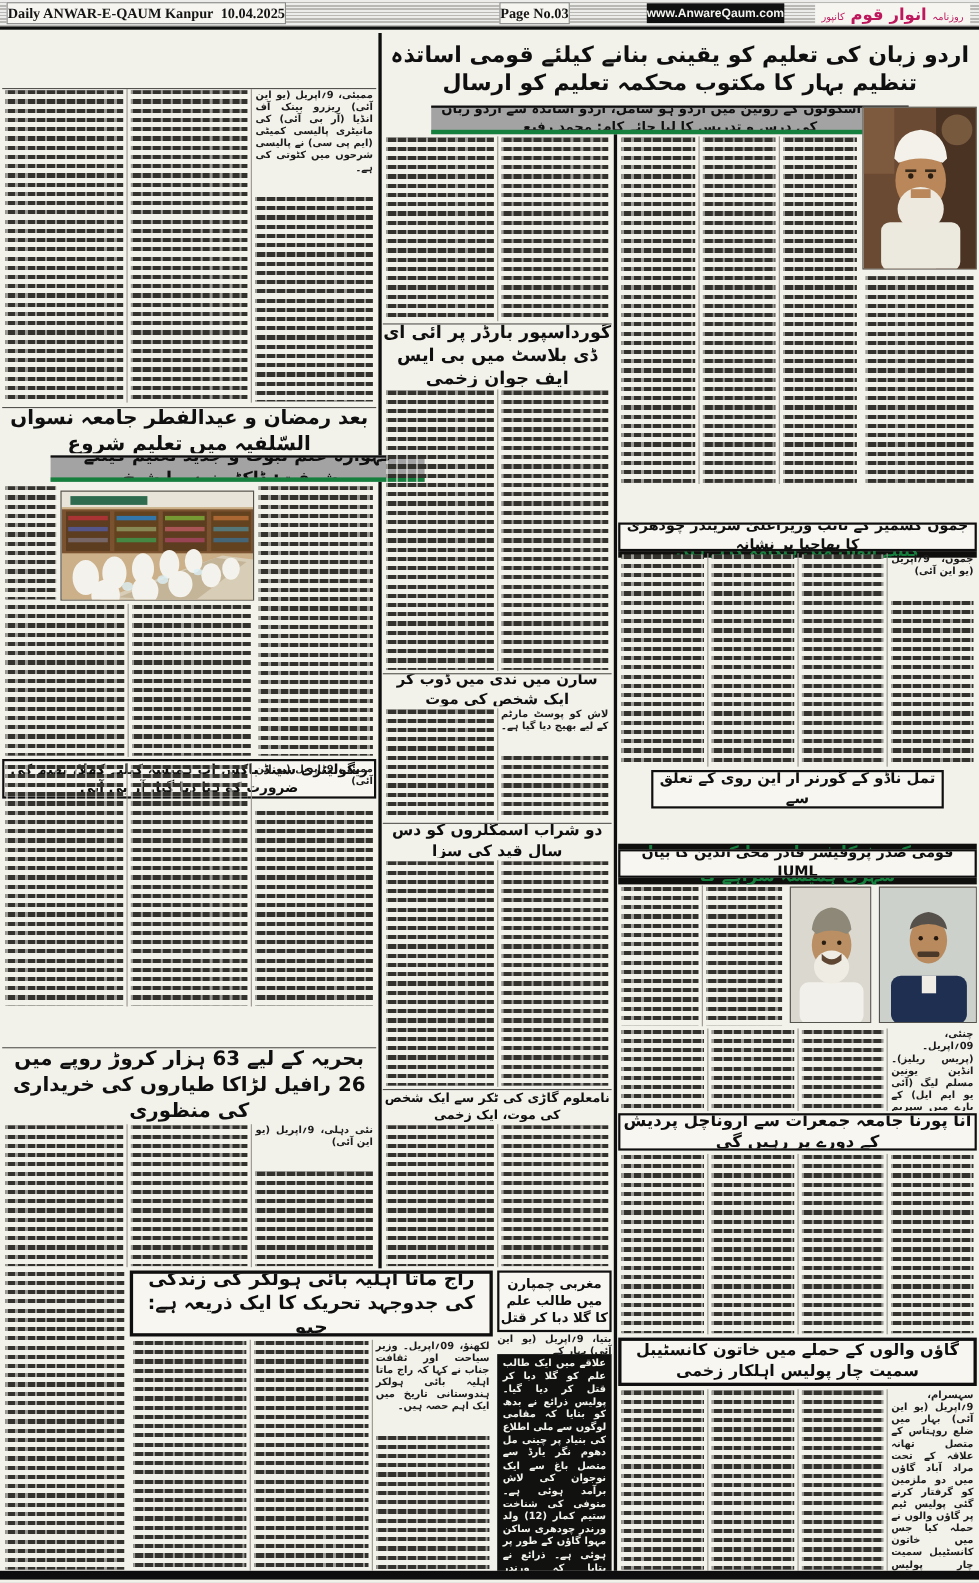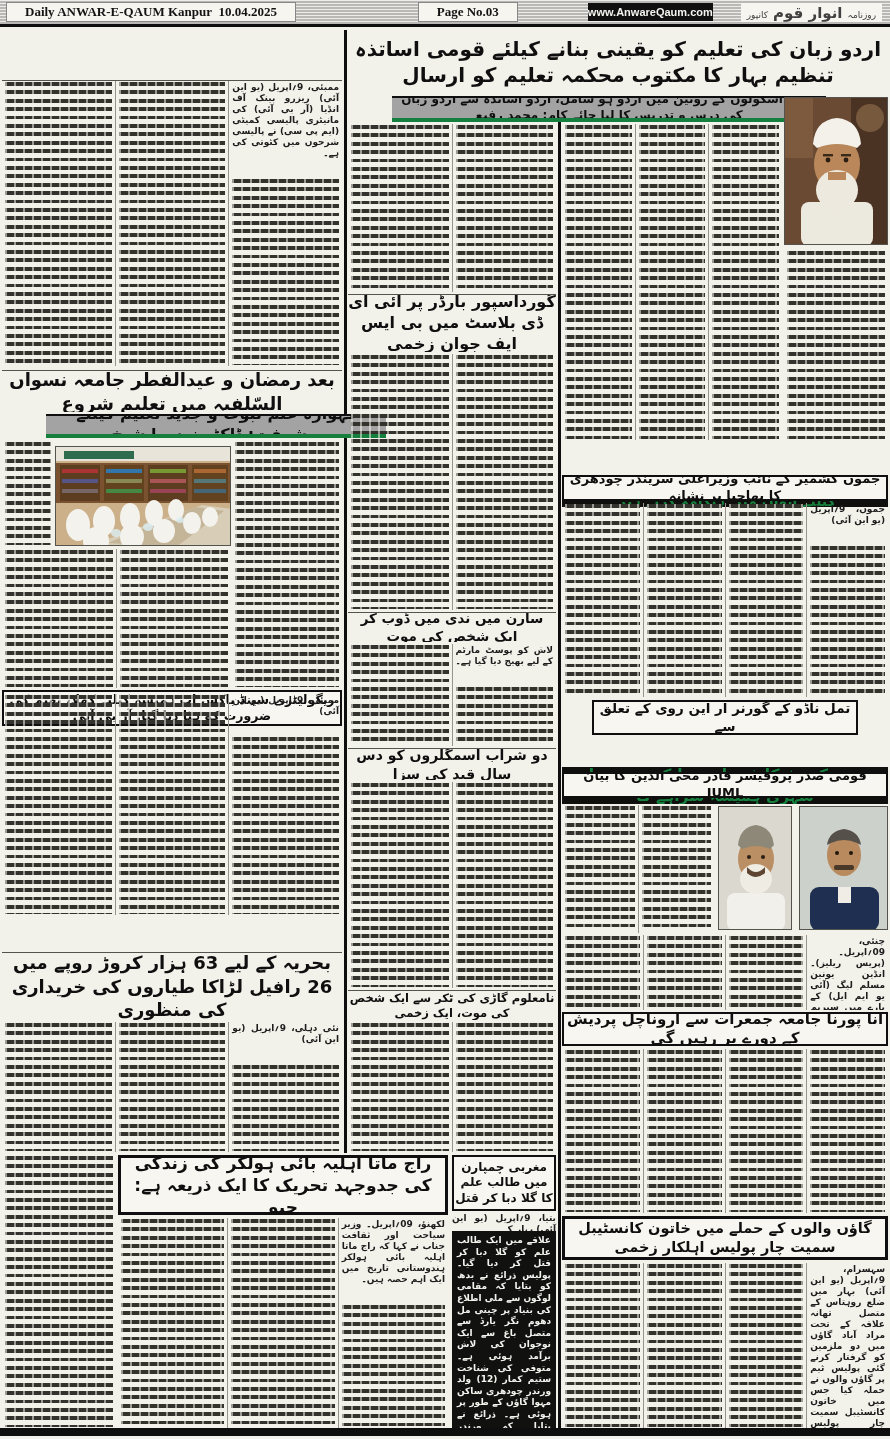--- a/index.html
+++ b/index.html
@@ -2,25 +2,25 @@
 <html lang="ur"><head>
 <meta charset="utf-8">
 <style>
   html,body{margin:0;padding:0;background:#7d7d7d;}
   .page{position:relative;width:890px;height:1439px;margin:0 auto;background:#f2f1ea;
         font-family:"DejaVu Sans",sans-serif;overflow:hidden;}
   .blk{position:absolute;box-sizing:border-box;}
   
   .masthead{background:repeating-linear-gradient(to bottom,#ececea 0 1.5px,#b9b8b4 1.5px 3px);
             border-bottom:3px solid #0e0e0e;display:flex;align-items:center;}
-  .chip{background:#f6f5f0;padding:1px 18px;white-space:nowrap;font-family:"Liberation Serif",serif;
+  .chip{background:#f6f5f0;padding:1px 0;white-space:nowrap;font-family:"Liberation Serif",serif;
         font-weight:bold;font-size:13px;color:#141414;border:1px solid #888;}
   .chip-dark{background:#101010;color:#f4f4f0;font-family:"Liberation Sans",sans-serif;
              font-size:11px;font-weight:bold;padding:3px 0;white-space:nowrap;}
-  .masthead-urdu{direction:rtl;white-space:nowrap;background:#f6f5f0;padding:0 6px;color:#404040;}
+  .masthead-urdu{direction:rtl;white-space:nowrap;background:#f6f5f0;padding:0 6px;color:#be185d;}
   
   .hl{font-weight:bold;color:#0f0f0f;text-align:center;direction:rtl;display:flex;
       align-items:center;justify-content:center;line-height:1.3;overflow:hidden;}
   .box{border:2px solid #0f0f0f;background:#f7f6f0;}
   .box3{border:3px solid #0f0f0f;background:#f7f6f0;}
   .inv{background:#0f0f0e;color:#15803d;margin-top:34px;}
   .sub{border-top:2px solid #0f0f0f;border-bottom:4px solid #15803d;background:#a3a3a3;margin-left:44px;}
   .rule-top{border-top:1px solid #55534e;}
   
   .body{display:flex;flex-direction:row-reverse;}

